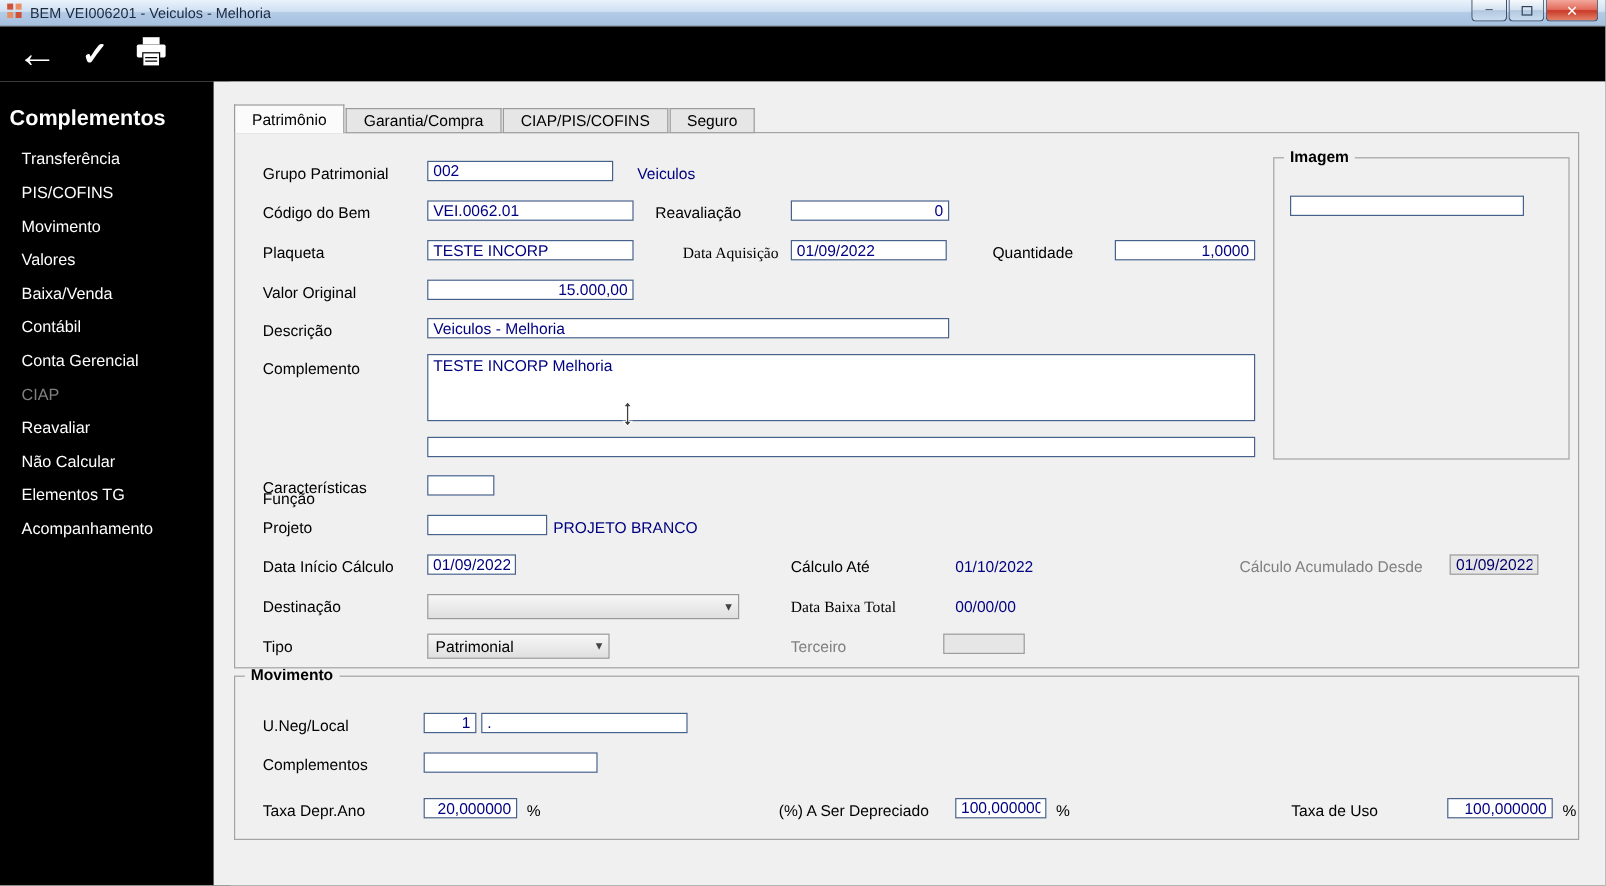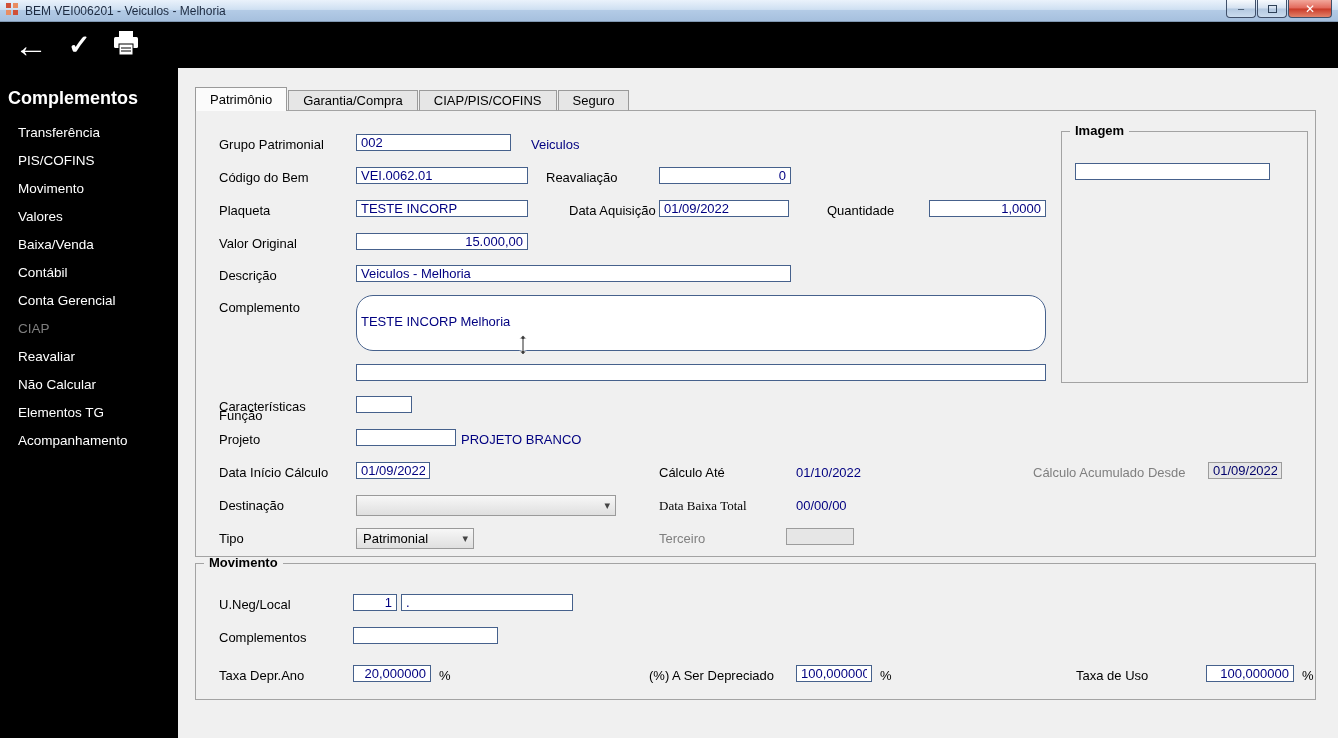--- a/index.html
+++ b/index.html
@@ -49,21 +49,21 @@
     font-weight:bold; font-size:13px; color:#000; }
 
   .lbl { position:absolute; font-size:13px; color:#000; white-space:nowrap; }
   .lbl.dim { color:#7f7f7f; }
   .val { position:absolute; font-size:13px; color:#000080; white-space:nowrap; }
 
   input.fld, textarea.fld { position:absolute; height:17px; border:1px solid #46618c; background:#fff;
     color:#000080; font-size:13px; font-family:"Liberation Sans", sans-serif; padding:0 4px; outline:none; }
   input.fld.ra { text-align:right; }
   input.fld:disabled { background:#e6e6e6; border-color:#9c9c9c; color:#00006a; }
-  textarea.fld { resize:none; padding:18px 4px; line-height:16px;border-radius:17px; }
+  textarea.fld { resize:none; padding:1px 4px; line-height:16px; }
 
   .combo { position:absolute; height:21px; border:1px solid #9a9a9a;
     background:linear-gradient(#f7f7f7, #dfdfdf); font-size:13px; color:#000;
     display:flex; align-items:center; padding:0 22px 0 6px; cursor:pointer; }
   .combo .combo-arrow { position:absolute; right:5px; top:3px; font-size:11px; color:#444; }
 
   .cursor { position:absolute; z-index:9; }
 </style>
 </head>
 <body>
@@ -144,21 +144,21 @@
       <input class="fld" style="left: 160px; top: 23px; width: 155px;" value="002">
       <span class="val" style="left:335px; top:26px;">Veiculos</span>
 
       <span class="lbl" style="left:23px; top:59px;">Código do Bem</span>
       <input class="fld" style="left: 160px; top: 56px; width: 172px;" value="VEI.0062.01">
       <span class="lbl" style="left:350px; top:59px;">Reavaliação</span>
       <input class="fld ra" style="left: 463px; top: 56px; width: 132px;" value="0">
 
       <span class="lbl" style="left:23px; top:92px;">Plaqueta</span>
       <input class="fld" style="left: 160px; top: 89px; width: 172px;" value="TESTE INCORP">
-      <span class="lbl" style="left:373px; top:92px;">Data Aquisição</span>
+      <span class="lbl" style="left:373px; top:92px;font-family:Liberation Serif, serif;">Data Aquisição</span>
       <input class="fld" style="left: 463px; top: 89px; width: 130px;" value="01/09/2022">
       <span class="lbl" style="left:631px; top:92px;">Quantidade</span>
       <input class="fld ra" style="left: 733px; top: 89px; width: 117px;" value="1,0000">
 
       <span class="lbl" style="left:23px; top:125px;">Valor Original</span>
       <input class="fld ra" style="left: 160px; top: 122px; width: 172px;" value="15.000,00">
 
       <span class="lbl" style="left:23px; top:157px;">Descrição</span>
       <input class="fld" style="left: 160px; top: 154px; width: 435px;" value="Veiculos - Melhoria">
 
@@ -184,21 +184,21 @@
 
       <span class="lbl" style="left:23px; top:387px;">Destinação</span>
       <div class="combo" style="left:160px; top:384px; width:260px;">
         <span></span>
         <span class="combo-arrow">▾</span>
       </div>
       <span class="lbl" style="left:463px; top:387px;font-family:Liberation Serif, serif;">Data Baixa Total</span>
       <span class="val" style="left:600px; top:387px;">00/00/00</span>
 
       <span class="lbl" style="left:23px; top:420px;">Tipo</span>
-      <div class="combo" style="left:160px; top:417px; width:118px;">
+      <div class="combo" style="left:160px; top:417px; width:152px;">
         <span>Patrimonial</span>
         <span class="combo-arrow">▾</span>
       </div>
       <span class="lbl dim" style="left:463px; top:420px;">Terceiro</span>
       <input class="fld" style="left: 590px; top: 417px; width: 68px;" disabled="" value="">
 
       <div class="groupbox" style="left:865px; top:20px; width:247px; height:252px;">
         <span class="legend">Imagem</span>
         <input class="fld" style="left: 13px; top: 31px; width: 195px;" value="">
       </div>

